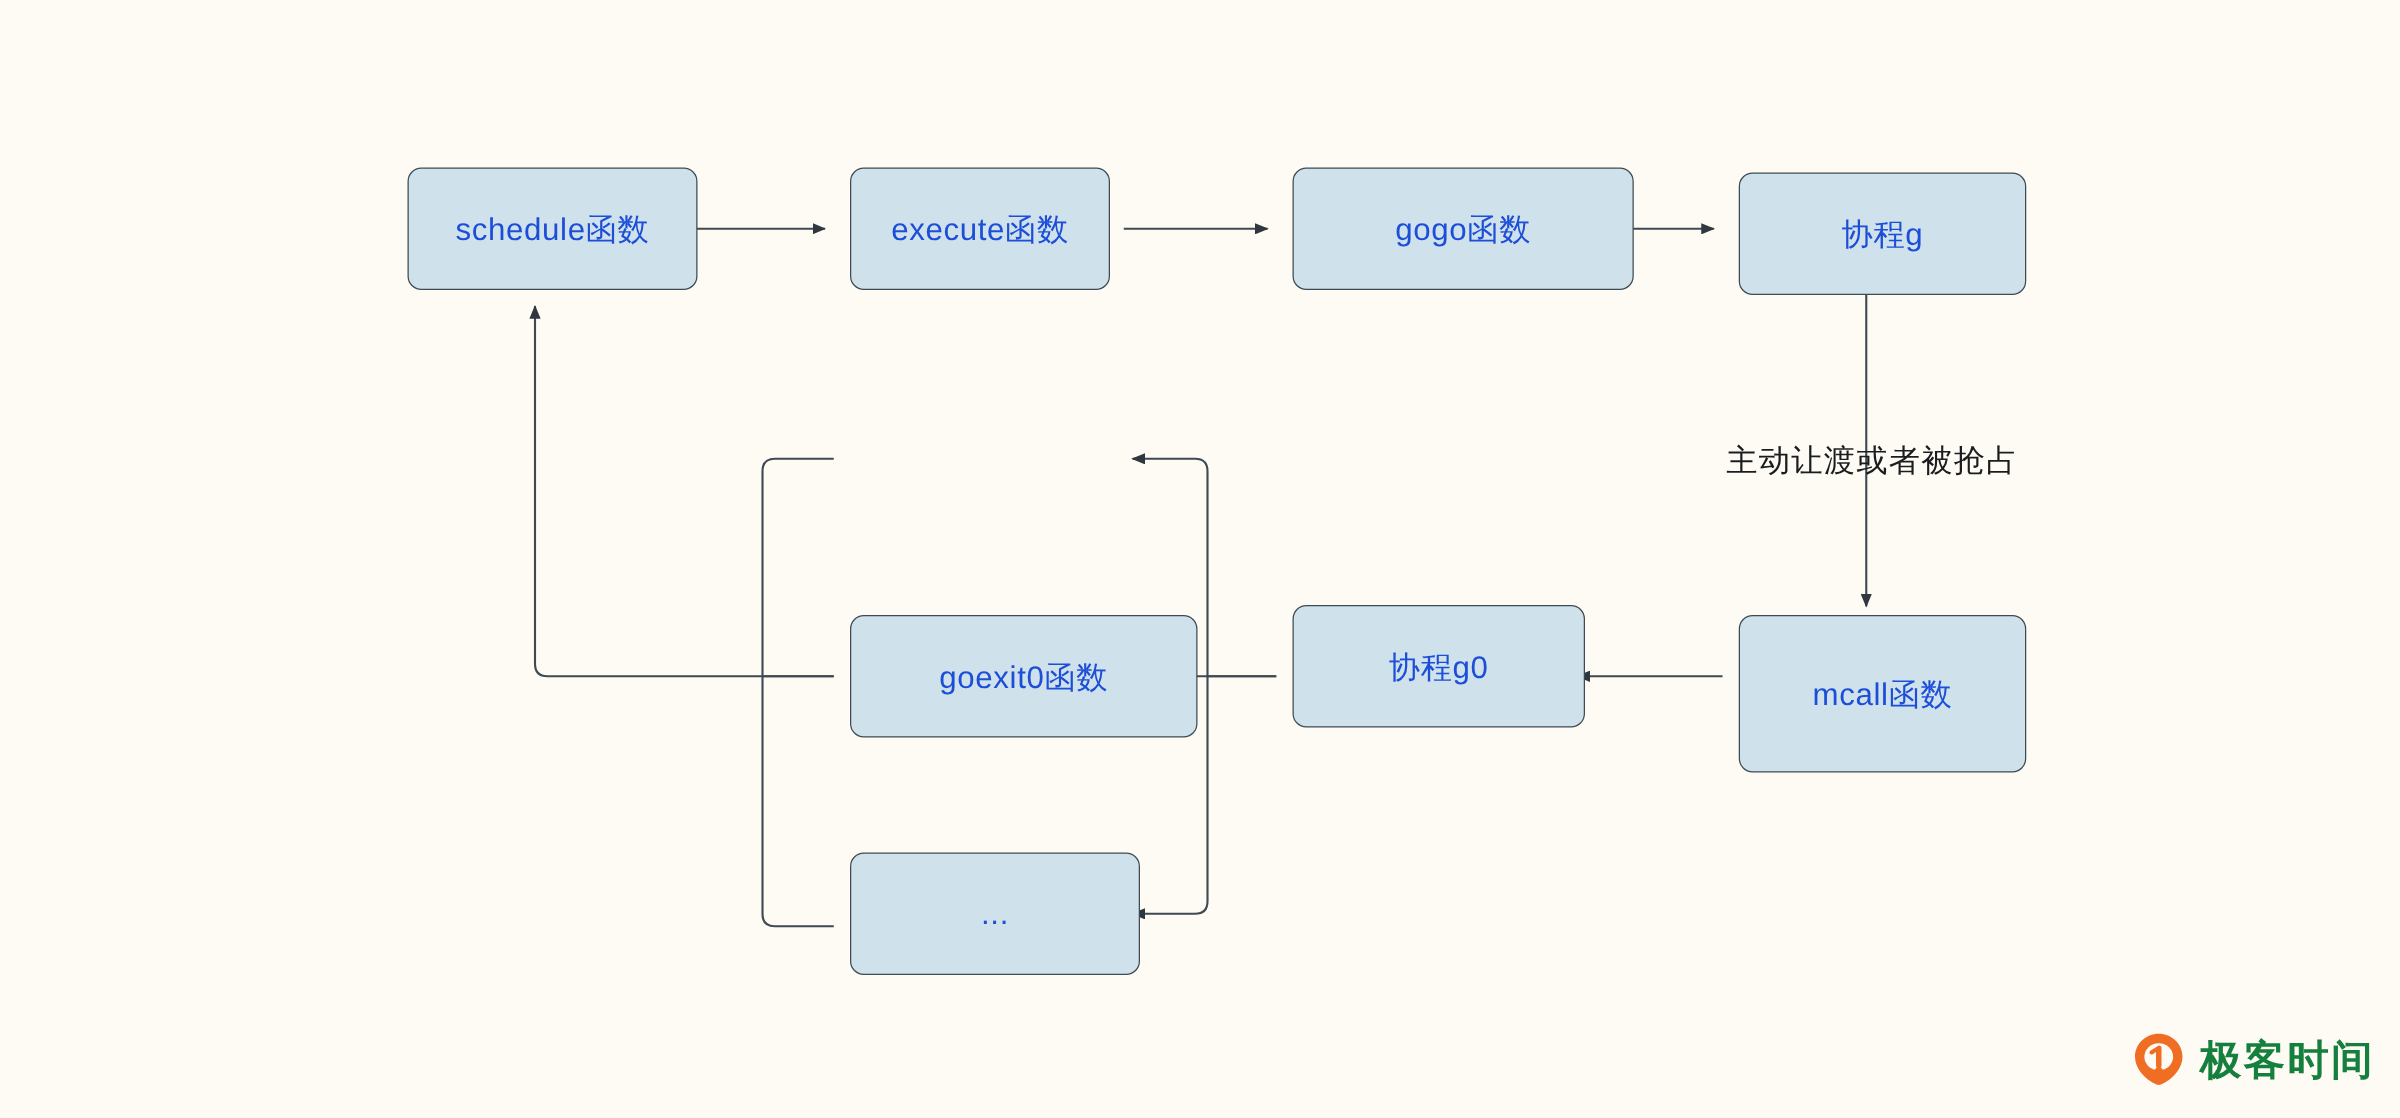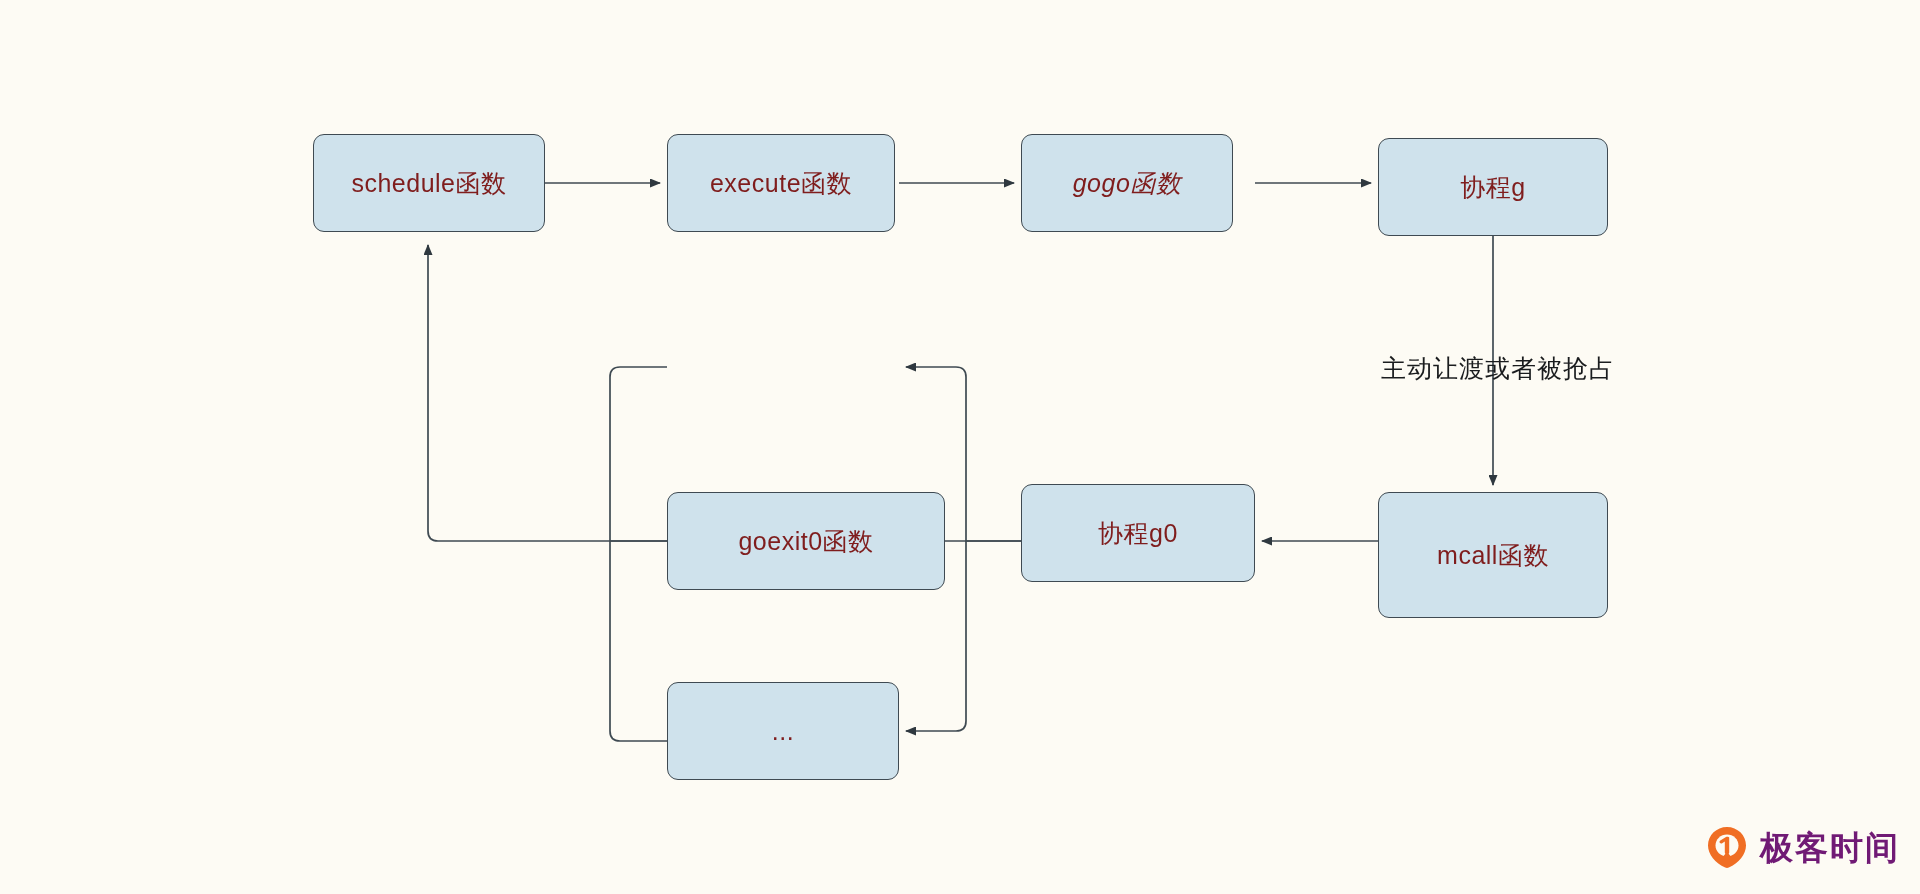--- a/index.html
+++ b/index.html
@@ -32,24 +32,25 @@
 
   .node {
     position: absolute;
     background: #cfe2ec;
     border: 1.6px solid #3f4a52;
     border-radius: 11px;
     display: flex;
     align-items: center;
     justify-content: center;
     box-sizing: border-box;
-    color: #7f1d1d;
+    color: #1d4ed8;
     font-size: 25px;
     letter-spacing: 0.5px;
     white-space: nowrap;
+    margin-left: 13px;
   }
 
   .edge-label {
     position: absolute;
     color: #1a1c1e;
     font-size: 25px;
     white-space: nowrap;
     letter-spacing: 1px;
   }
 
@@ -64,21 +65,21 @@
   }
   #logo .mark {
     width: 44px;
     height: 44px;
     position: relative;
     flex: 0 0 auto;
   }
   #logo .logo-text {
     font-size: 33px;
     font-weight: 700;
-    color: #701a75;
+    color: #15803d;
     letter-spacing: 2px;
     line-height: 1;
   }
 </style>
 </head>
 <body>
 
 <div id="canvas">
 
   <svg id="svg-layer" viewBox="0 0 1920 894" xmlns="http://www.w3.org/2000/svg">
@@ -108,25 +109,25 @@
       <path d="M667,367 L620,367 Q610,367 610,377 L610,731 Q610,741 620,741 L667,741"></path>
       <path d="M667,541 L438,541 Q428,541 428,531 L428,245" marker-end="url(#arrow)"></path>
       <path d="M610,541 L667,541"></path>
     </g>
   </svg>
 
   <div class="node" style="left:313px; top:134px; width:232px; height:98px;">
     <span>schedule函数</span>
   </div>
 
-  <div class="node" style="left:667px; top:134px; width:228px; height:98px;text-align:center;">
+  <div class="node" style="left:667px; top:134px; width:208px; height:98px;text-align:center;">
     <span>execute函数</span>
   </div>
 
-  <div class="node" style="left:1021px; top:134px; width:212px; height:98px;font-style:italic;">
+  <div class="node" style="left:1021px; top:134px; width:273px; height:98px;">
     <span>gogo函数</span>
   </div>
 
   <div class="node" style="left:1378px; top:138px; width:230px; height:98px;">
     <span>协程g</span>
   </div>
 
 
   <div class="node" style="left:667px; top:492px; width:278px; height:98px;text-align:right;">
     <span>goexit0函数</span>

